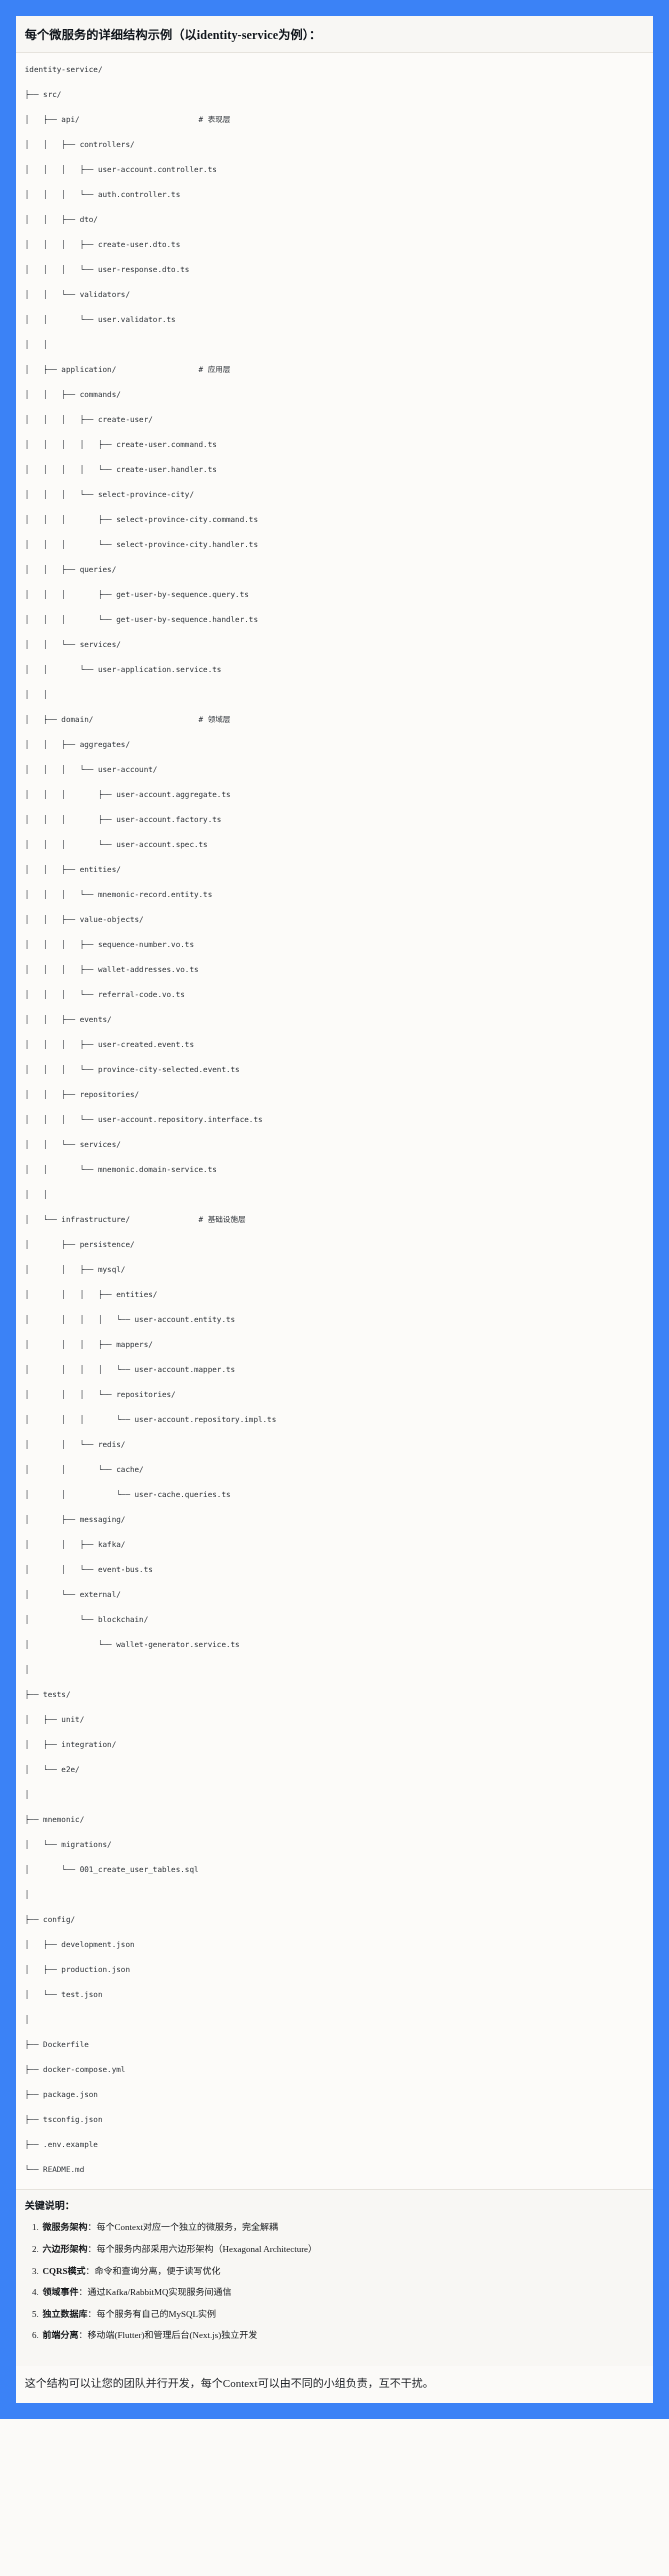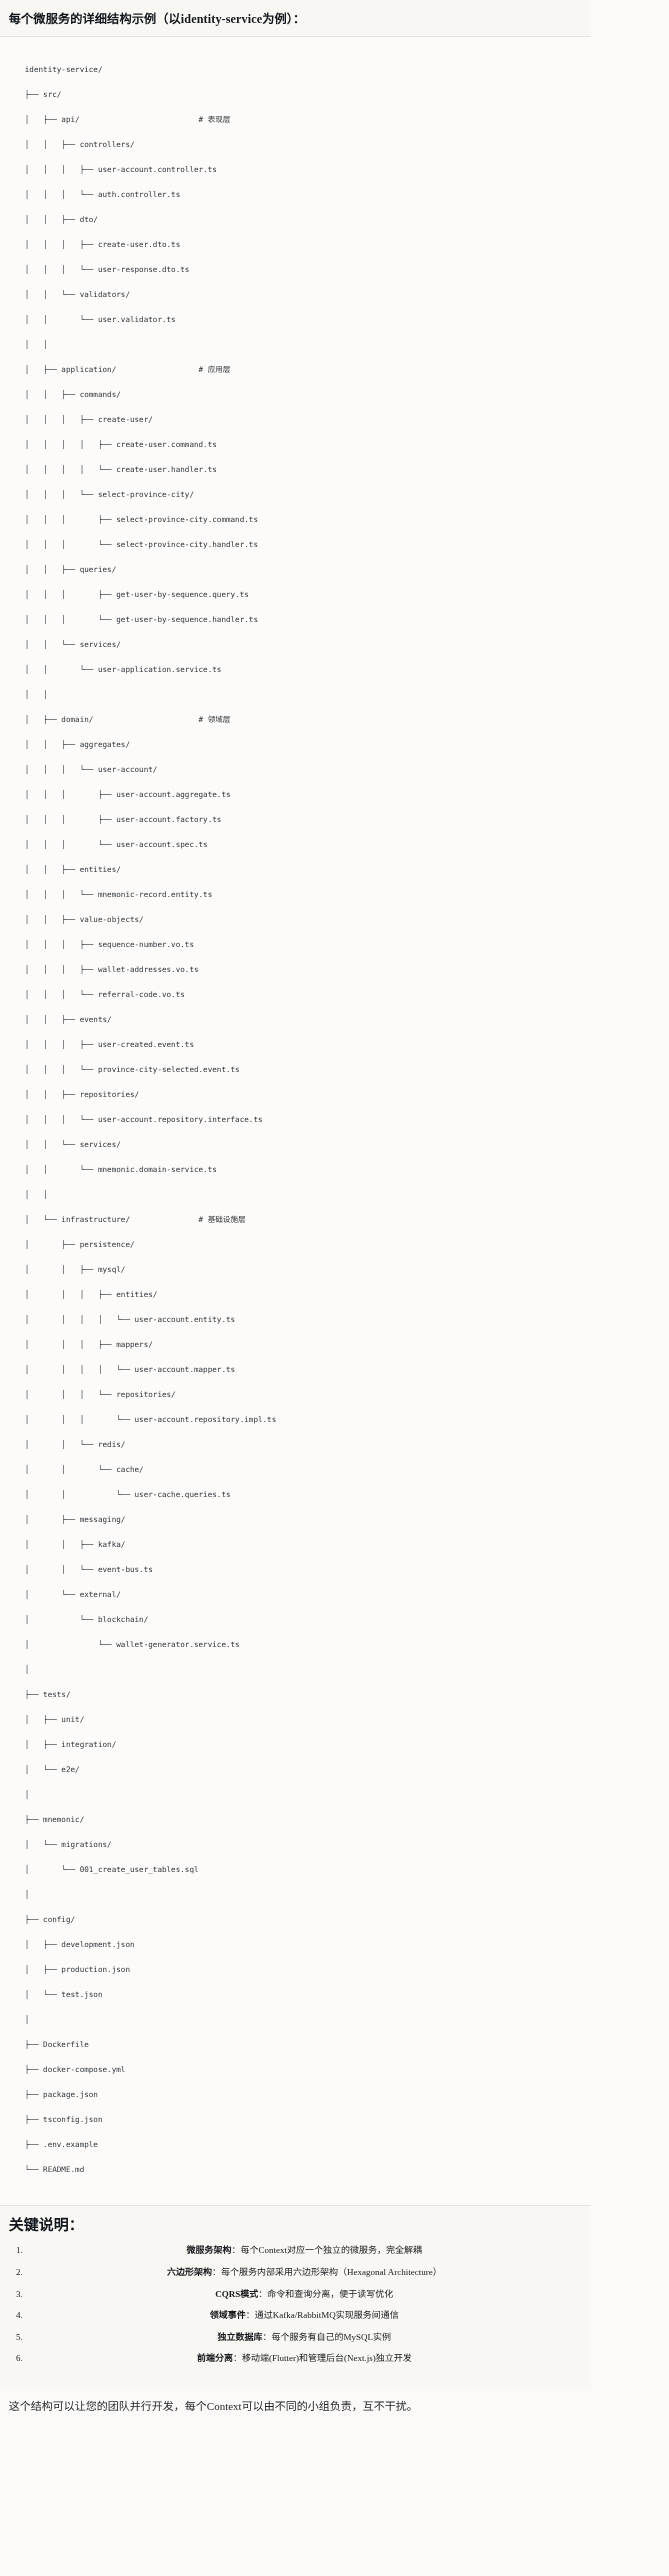--- a/index.html
+++ b/index.html
@@ -8,24 +8,24 @@
     padding: 0;
     background: #fbfaf8;
   }
   body {
     width: 669px;
     font-family: "Liberation Sans", "DejaVu Sans", sans-serif;
     color: #1f2328;
     -webkit-font-smoothing: antialiased;
   }
   .page {
-    width: 591px;
+    width: 669px;
     box-sizing: border-box;
-    background: #fca5a5;
-    padding: 0;
+    background: #3b82f6;
+    padding: 16px;
   }
   
   .doc-heading {
     font-family: "Liberation Serif", "DejaVu Serif", serif;
     font-weight: bold;
     font-size: 12.2px;
     line-height: 1.5;
     color: #11161c;
     padding: 10px 8.8px 8.1px 8.8px;
     margin: 0;
@@ -44,57 +44,56 @@
     background: #fcfbf9;
     padding: 11.3px 8.8px 12.5px 8.8px;
     margin: 0;
   }
   .tree {
     font-family: "DejaVu Sans Mono", "Liberation Mono", monospace;
     font-size: 7.6px;
     line-height: 12.5px;
     color: #30353b;
     white-space: pre;
-    margin: 16px;
+    margin: 0;
     tab-size: 4;
   }
   .tree .row {
     display: block;
     white-space: pre;
     min-height: 12.5px;
   }
   .tree .cmt {
     color: #30353b;
   }
   
   .notes {
     background: #f8f7f4;
     padding: 8.8px 8.8px 11.3px 8.8px;
   }
   .notes-title {
     font-family: "Liberation Serif", "DejaVu Serif", serif;
     font-weight: bold;
-    font-size: 15px;
+    font-size: 10px;
     color: #11161c;
     margin: 0 0 8.8px 0;
     line-height: 1.4;
   }
   ol.note-list {
     margin: 0;
     padding: 0 0 0 16.3px;
     list-style: decimal;
     font-family: "Liberation Serif", "DejaVu Serif", serif;
     font-size: 9px;
     color: #17191c;
   }
   ol.note-list > li {
     margin: 0 0 8.1px 0;
     line-height: 1.5;
     padding-left: 1.3px;
-    text-align: center;
   }
   ol.note-list > li:last-child { margin-bottom: 12px; }
   ol.note-list b {
     font-weight: bold;
   }
   .closing {
     font-family: "Liberation Serif", "DejaVu Serif", serif;
     font-size: 11px;
     color: #1d2025;
     line-height: 1.6;

